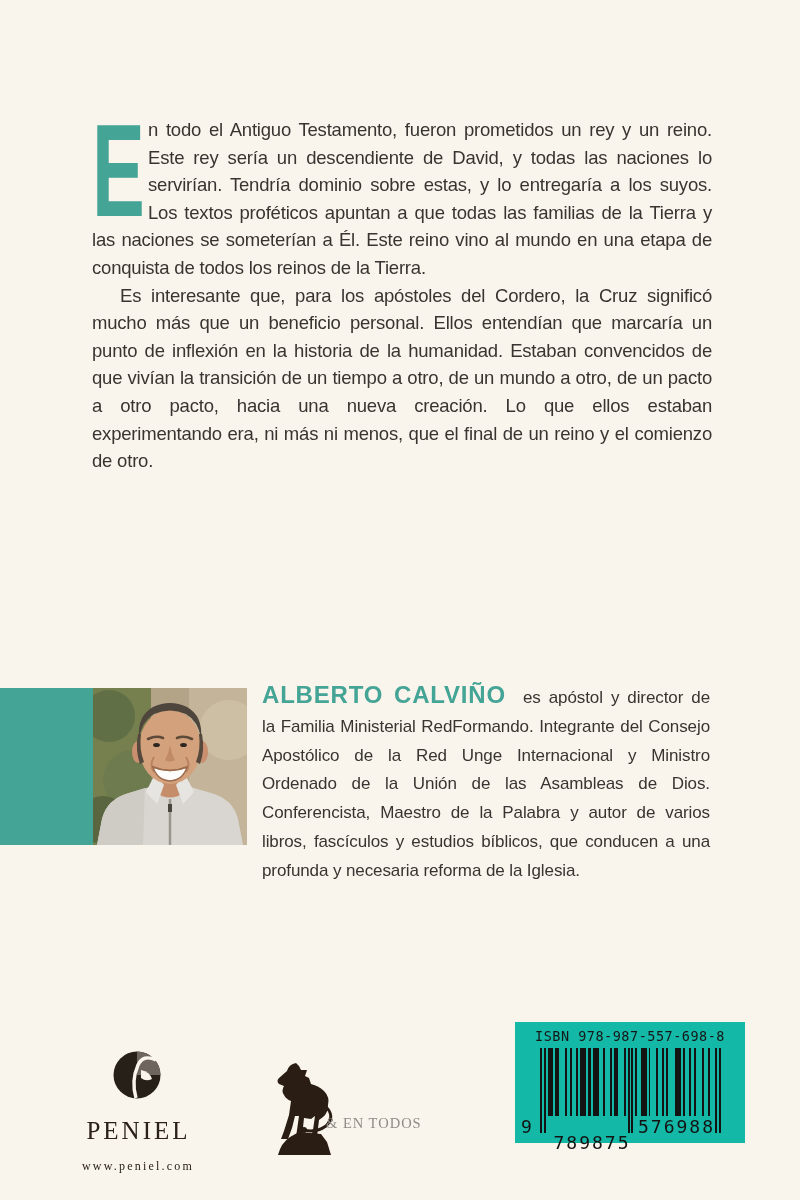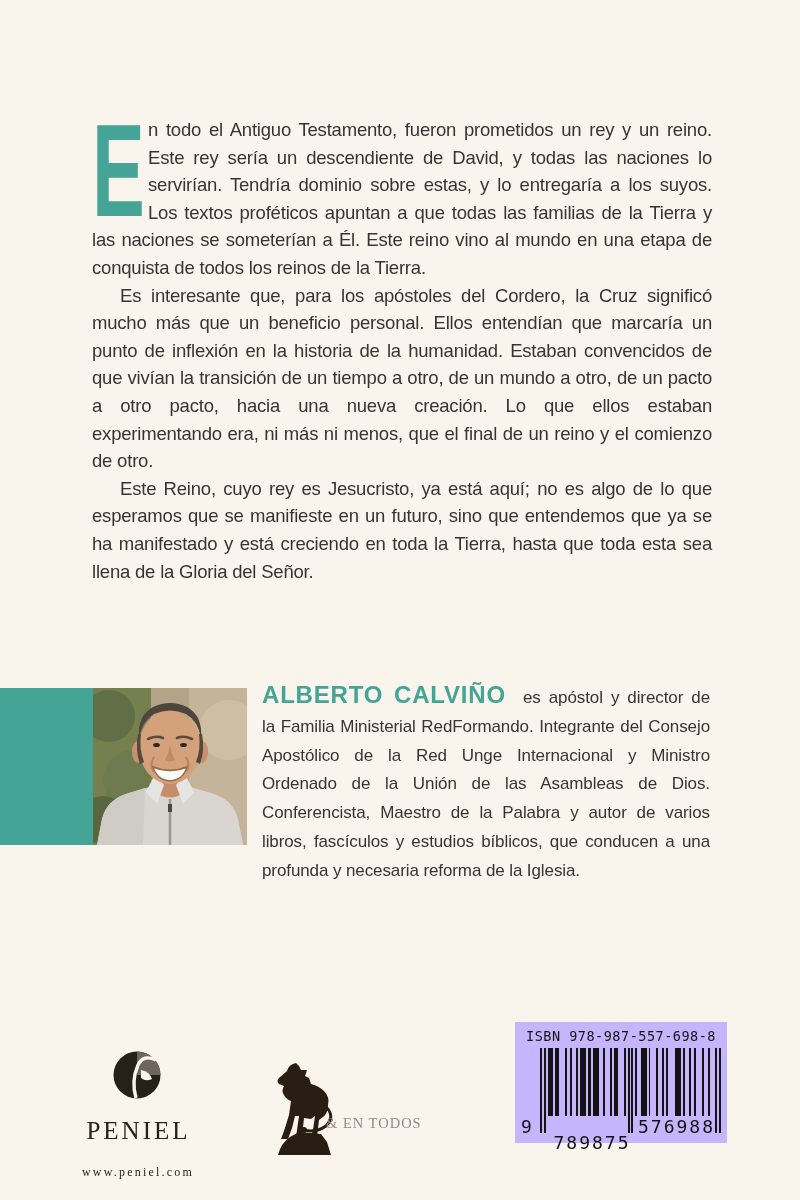--- a/index.html
+++ b/index.html
@@ -64,40 +64,40 @@
   .peniel{position:absolute;left:72px;top:1048px;width:130px;text-align:center;}
   .peniel-mark{display:block;margin:3px auto 0;}
   .peniel-name{
     font-family:"Liberation Serif",serif;
     font-size:25px;letter-spacing:3px;
     color:#2b2118;margin-top:18px;text-indent:3px;
   }
   .peniel-url{
     font-family:"Liberation Serif",serif;
     font-size:12px;letter-spacing:2.2px;
-    color:#2b2118;margin-top:20px;text-indent:2px;
+    color:#2b2118;margin-top:14px;text-indent:2px;
   }
 
   .eltodo{position:absolute;left:262px;top:1055px;width:190px;height:105px;}
   .lion{position:absolute;left:4px;top:3px;}
   .eltodo-title{
     position:absolute;left:42px;top:34px;
     font-family:"Liberation Serif",serif;
     font-size:29px;color:var(--logo-dark);letter-spacing:0.5px;
   }
   .eltodo-sub{
     position:absolute;left:64px;top:60px;
     font-family:"Liberation Serif",serif;
     font-size:14.5px;color:var(--logo-gray);letter-spacing:1px;
   }
 
   
   .barcode{
-    position:absolute;left:515px;top:1022px;width:212px;height:121px;
-    background:#c4b5fd;
+    position:absolute;left:515px;top:1022px;width:230px;height:121px;
+    background:#14b8a6;
   }
   .isbn-label{
     position:absolute;top:6px;left:0;width:100%;
     text-align:center;
     font-family:"DejaVu Sans Mono",monospace;
     font-size:13.5px;letter-spacing:0.5px;color:#161616;
   }
   .bars{position:absolute;left:25px;top:26px;width:181px;height:68px;}
   .bar{position:absolute;top:0;height:100%;background:#131313;}
   .bar.guard{height:calc(100% + 17px);}
@@ -115,21 +115,20 @@
 
 <div class="page">
 
   <section class="synopsis">
     <p>
       <span class="dropcap-float">
           <span class="dropcap">E</span>
         </span><span>n todo el Antiguo Testamento, fueron prometidos un rey y un reino. Este rey sería un descendiente de David, y todas las naciones lo servirían. Tendría dominio sobre estas, y lo entregaría a los suyos. Los textos proféticos apuntan a que todas las familias de la Tierra y las naciones se someterían a Él. Este reino vino al mundo en una etapa de conquista de todos los reinos de la Tierra.</span>
     </p>
     <p class="indent">Es interesante que, para los apóstoles del Cordero, la Cruz significó mucho más que un beneficio personal. Ellos entendían que marcaría un punto de inflexión en la historia de la humanidad. Estaban convencidos de que vivían la transición de un tiempo a otro, de un mundo a otro, de un pacto a otro pacto, hacia una nueva creación. Lo que ellos estaban experimentando era, ni más ni menos, que el final de un reino y el comienzo de otro.</p>
-    <p class="indent">Este Reino, cuyo rey es Jesucristo, ya está aquí; no es algo de lo que esperamos que se manifieste en un futuro, sino que entendemos que ya se ha manifestado y está creciendo en toda la Tierra, hasta que toda esta sea llena de la Gloria del Señor.</p>
   </section>
 
   <section class="author">
     <div class="accent-block"></div>
 
     <div class="photo">
       <svg width="154" height="157" viewBox="0 0 154 157">
 
         <rect width="154" height="157" fill="#b3a488"></rect>
         <rect width="58" height="157" fill="#76804f"></rect>

